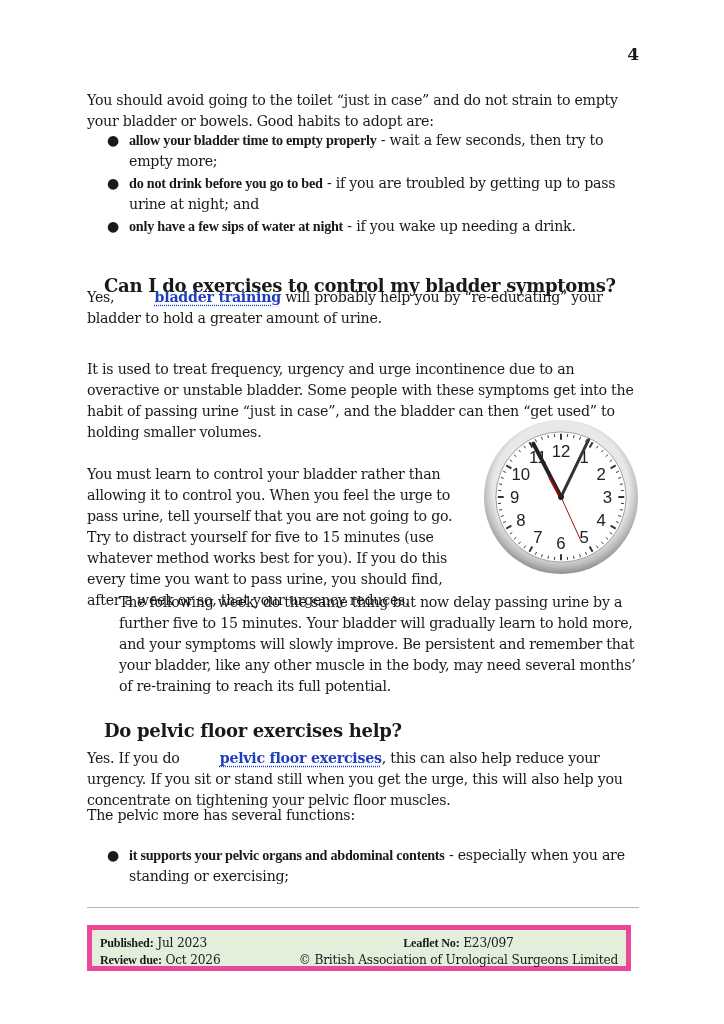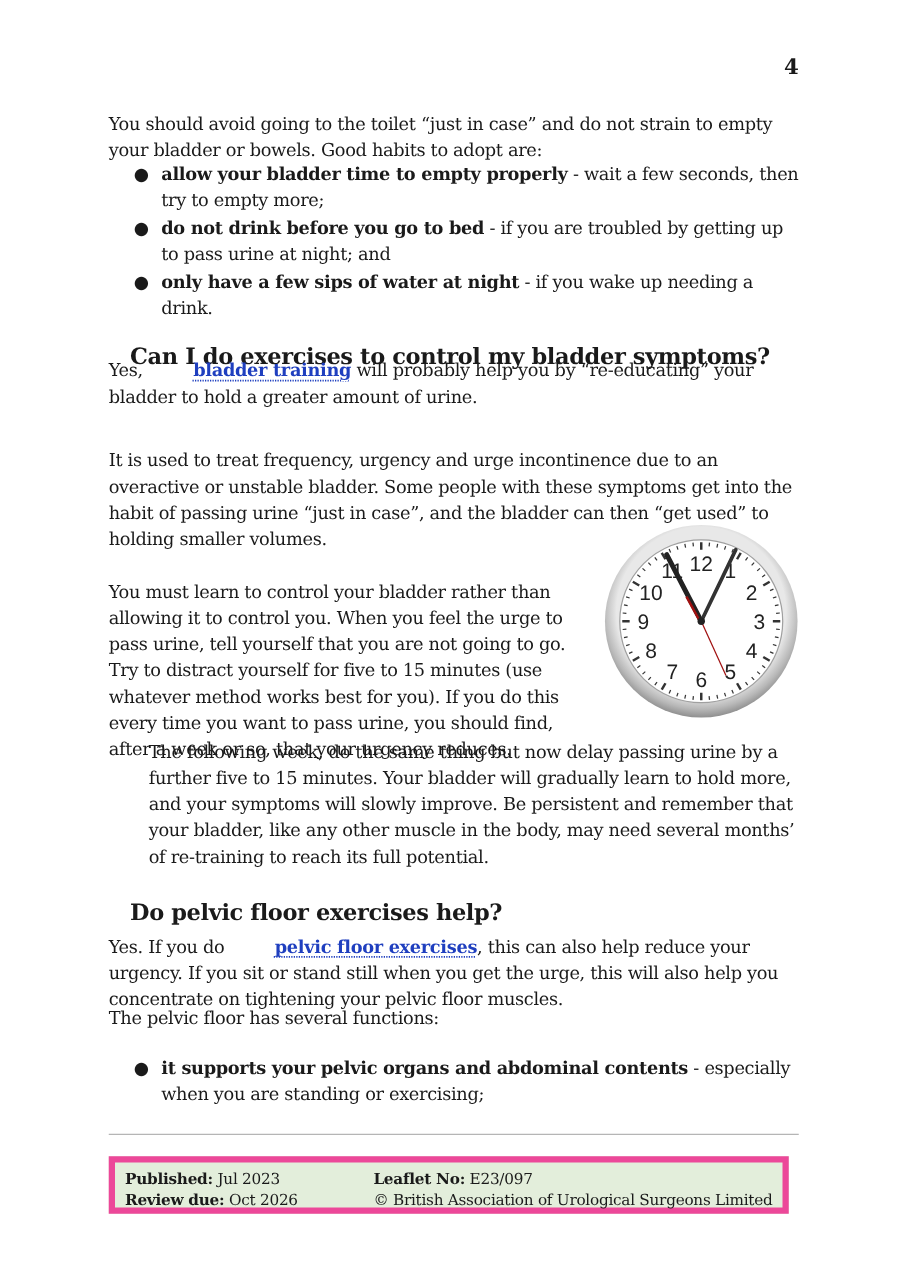--- a/index.html
+++ b/index.html
@@ -17,28 +17,28 @@
   .h-a { position: absolute; top: 258px; }
   .p2 { position: absolute; top: 287px; }
   .p3 { position: absolute; top: 359px; }
   .p4 { position: absolute; top: 464px; width: 385px; }
   .p5 { position: absolute; top: 592px; margin-left: 32px; }
   .h-b { position: absolute; top: 703px; }
   .p6 { position: absolute; top: 708px; margin-top: 40px; }
   .p7 { position: absolute; top: 805px; }
   .list2 { position: absolute; top: 845px; width: 552px; }
   a.link { color: #1f3fbf; font-weight: bold; text-decoration: underline dotted; text-underline-offset: 3px; padding-left: 36px; }
-  b { font-weight: bold; }
+  b { font-weight: bold; font-family: Liberation Serif, serif; }
   .clock { position: absolute; left: 395px; top: 418px; width: 158px; height: 158px; }
   .rule { position: absolute; left: 0; top: 907px; width: 552px; height: 1px; background: #b5b5b5; }
   .footer { position: absolute; left: 0; top: 925px; width: 544px; height: 46px; background: #e3eedb;
             border: 5px solid #ec4899; padding: 0 4px; box-sizing: border-box;
             font-size: 12.2px; line-height: 17px; letter-spacing: -0.2px; }
   .footer .left { position: absolute; left: 8px; top: 5px; }
-  .footer .right { position: absolute; right: 8px; top: 5px; text-align: left; }
+  .footer .right { position: absolute; right: 8px; top: 5px; text-align: center; }
 </style>
 </head>
 <body>
 
 <div class="page">
   <div class="page-num">4</div>
 
   <p class="p1">You should avoid going to the toilet “just in case” and do not strain to empty your bladder or bowels.  Good habits to adopt are:</p>
 
   <ul class="list1">
@@ -147,21 +147,21 @@
     <line x1="80" y1="80" x2="100" y2="124" stroke="#a01010" stroke-width="1"></line>
     <circle cx="80" cy="80" r="3" fill="#222"></circle>
   </svg>
 
   <p class="p5">The following week, do the same thing but now delay passing urine by a further five to 15 minutes.  Your bladder will gradually learn to hold more, and your symptoms will slowly improve.  Be persistent and remember that your bladder, like any other muscle in the body, may need several months’ of re-training to reach its full potential.</p>
 
   <h2 class="h-b">Do pelvic floor exercises help?</h2>
 
   <p class="p6"><span>Yes.  If you do </span><a class="link" href="#">pelvic floor exercises</a><span>, this can also help reduce your urgency.  If you sit or stand still when you get the urge, this will also help you concentrate on tightening your pelvic floor muscles.</span></p>
 
-  <p class="p7">The pelvic floor has several functions:</p>
+  <p class="p7">The pelvic more has several functions:</p>
 
   <ul class="list2">
     <li><span class="bullet">●</span><b>it supports your pelvic organs and abdominal contents</b><span> - especially when you are standing or exercising;</span></li>
   </ul>
 
   <div class="rule"></div>
 
   <div class="footer">
     <div class="left">
       <div><b>Published:</b><span> Jul 2023</span></div>

